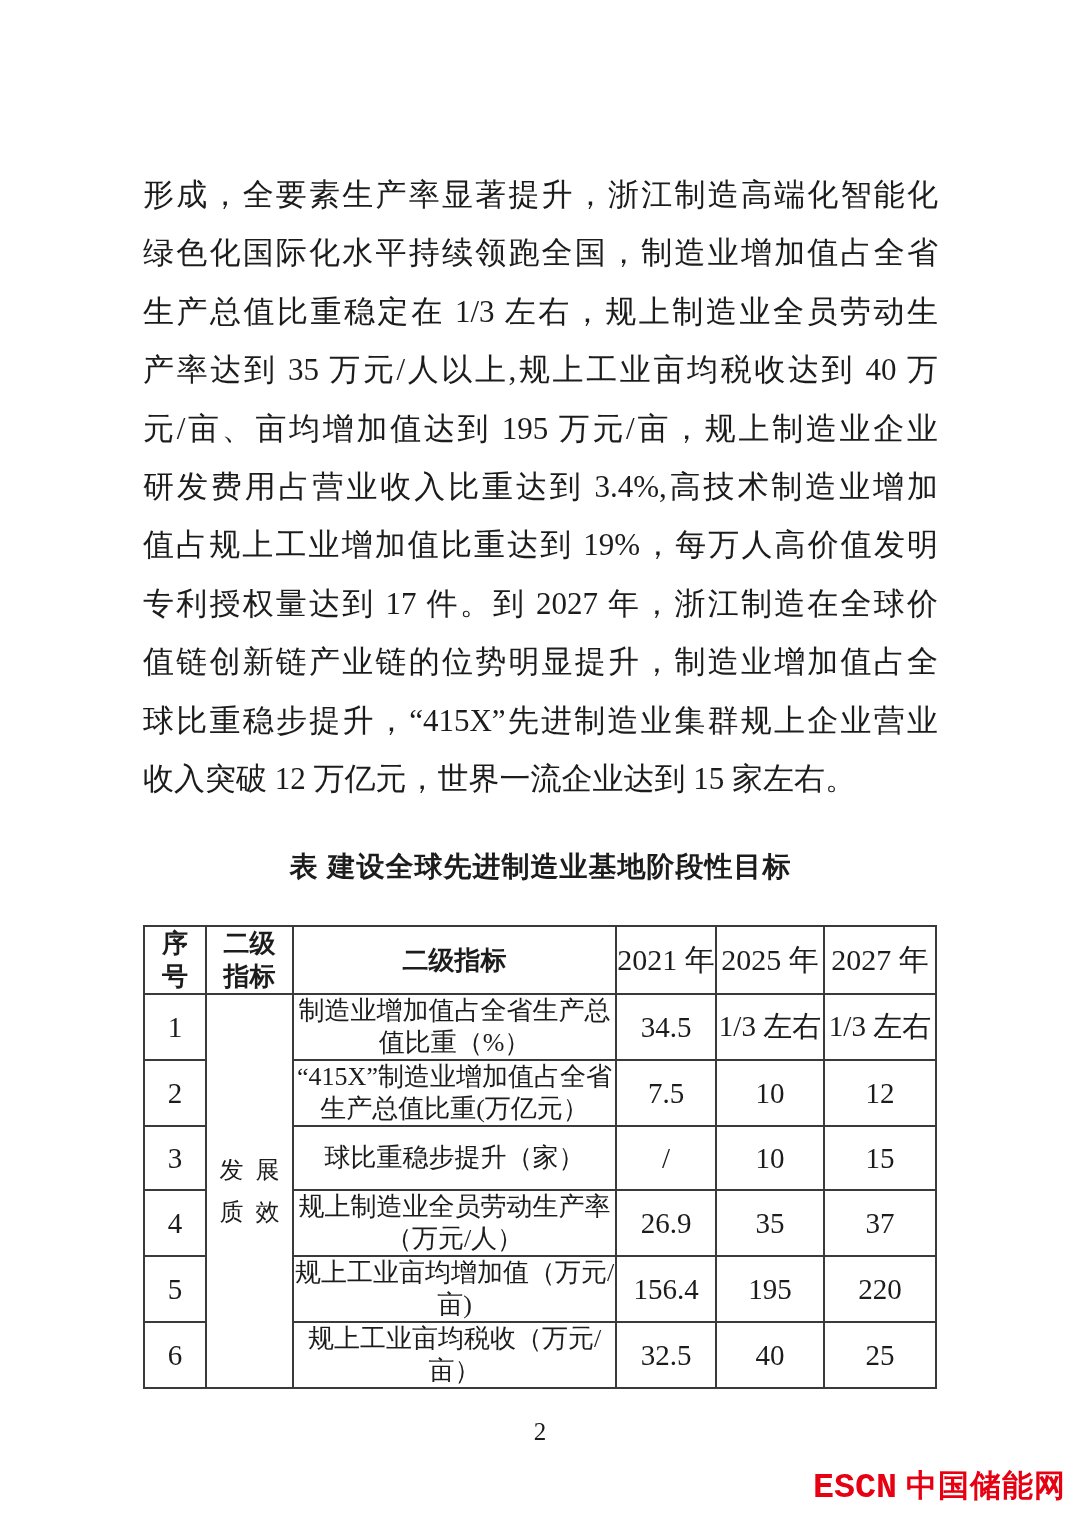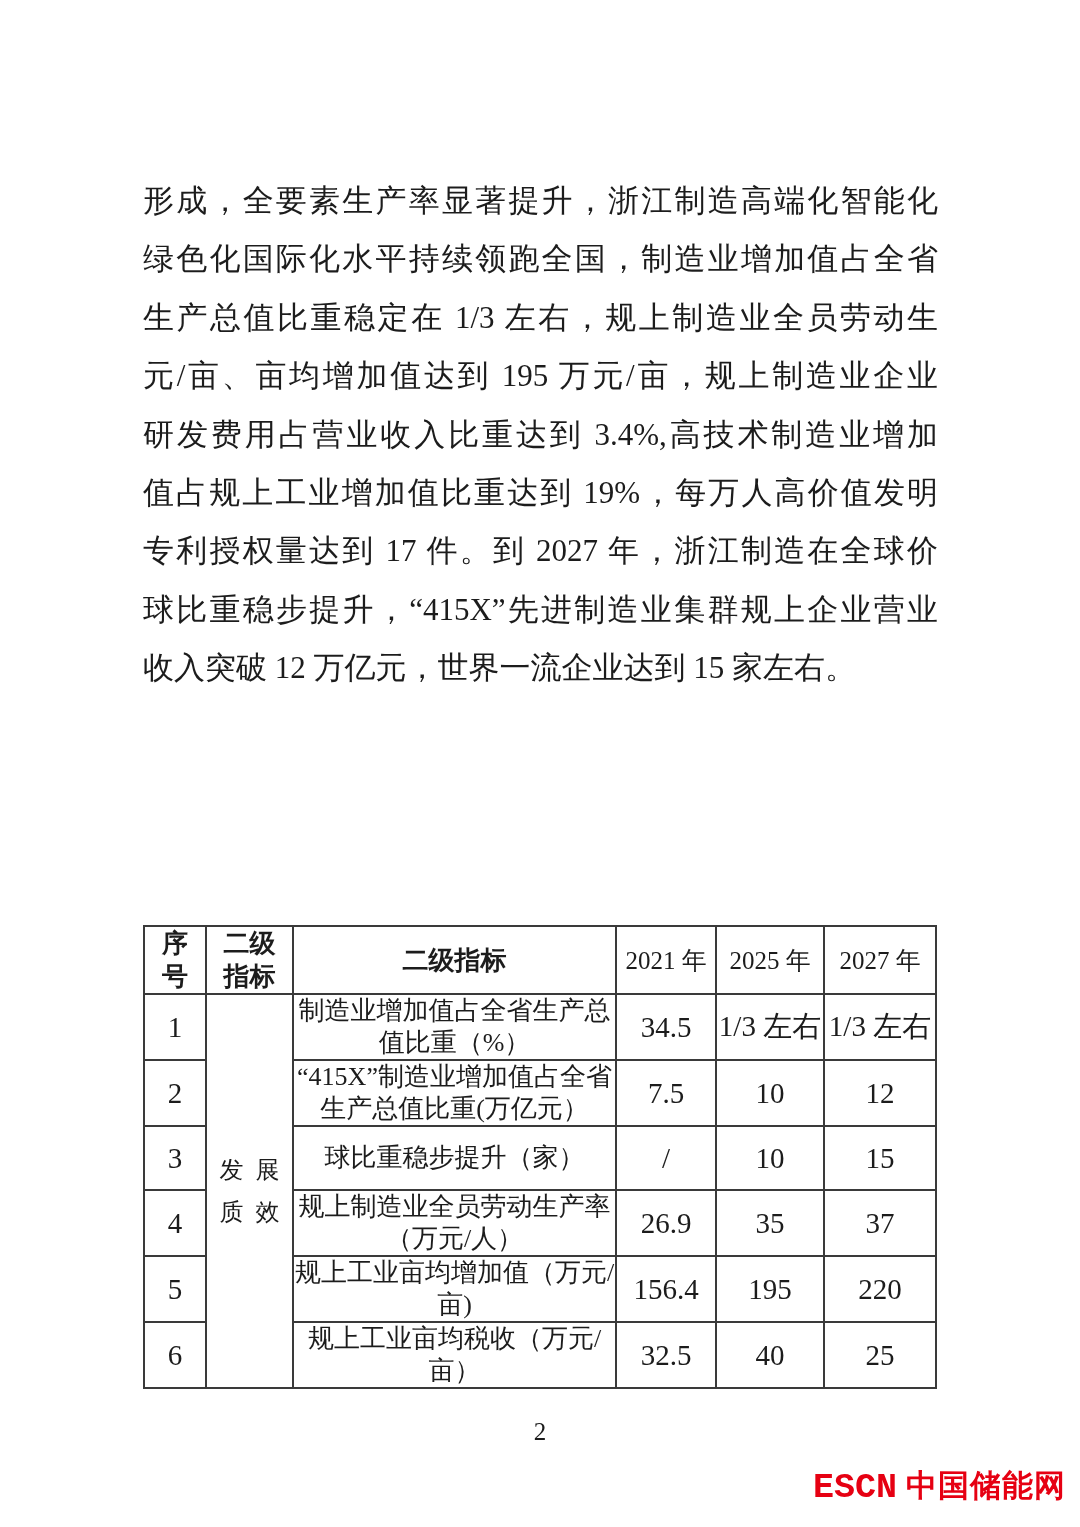--- a/index.html
+++ b/index.html
@@ -3,21 +3,21 @@
 <meta charset="utf-8">
 <style>
   html,body{margin:0;padding:0;}
   body{
     width:1080px;height:1527px;background:#ffffff;position:relative;overflow:hidden;
     font-family:"Liberation Serif","DejaVu Serif",serif;color:#1c1c1c;
   }
   .page{position:absolute;inset:0;}
 
   
-  .paragraph{position:absolute;left:143px;top:172px;width:795px;}
+  .paragraph{position:absolute;left:143px;top:166px;width:795px;}
   .pline{
     font-size:31px;height:58.4px;line-height:58.4px;
     text-align:justify;text-align-last:justify;overflow:hidden;white-space:nowrap;
   }
   .pline.last{text-align-last:left;}
 
   
   .table-title{
     position:absolute;left:143px;top:848px;width:795px;text-align:center;
     font-family:"Liberation Sans","DejaVu Sans",sans-serif;font-weight:700;font-size:28px;
@@ -27,21 +27,21 @@
   
   table.targets{
     position:absolute;left:143px;top:925px;width:792px;
     border-collapse:collapse;table-layout:fixed;
   }
   table.targets th,table.targets td{
     border:2px solid #3a3a3a;text-align:center;vertical-align:middle;padding:0;
   }
   thead th{height:66px;}
   .th-cn{font-family:"Liberation Sans","DejaVu Sans",sans-serif;font-weight:700;font-size:26px;}
-  .th-year{font-weight:400;font-size:25px;white-space:nowrap;}
+  .th-year{font-weight:400;font-size:30px;white-space:nowrap;}
   .th-wrap1{width:30px;margin:0 auto;word-break:break-all;line-height:33px;}
   .th-wrap2{width:56px;margin:0 auto;word-break:break-all;line-height:33px;}
   tbody td{height:62px;}
   .td-no{font-size:29px;}
   .td-ind{font-size:26px;line-height:32px;padding:0 4px;border-radius:22px;}
   .td-val{font-size:29px;white-space:nowrap;}
   .td-cat{font-size:24px;}
   .cat-line{letter-spacing:12px;text-indent:12px;line-height:42px;}
 
   
@@ -55,28 +55,31 @@
 </style>
 </head>
 <body>
 
 <div class="page">
 
   <div class="paragraph">
     <div class="pline">形成，全要素生产率显著提升，浙江制造高端化智能化</div>
     <div class="pline">绿色化国际化水平持续领跑全国，制造业增加值占全省</div>
     <div class="pline">生产总值比重稳定在 1/3 左右，规上制造业全员劳动生</div>
+    <div class="pline">产率达到 35 万元/人以上,规上工业亩均税收达到 40 万</div>
     <div class="pline">元/亩、亩均增加值达到 195 万元/亩，规上制造业企业</div>
     <div class="pline">研发费用占营业收入比重达到 3.4%,高技术制造业增加</div>
     <div class="pline">值占规上工业增加值比重达到 19%，每万人高价值发明</div>
     <div class="pline">专利授权量达到 17 件。到 2027 年，浙江制造在全球价</div>
+    <div class="pline">值链创新链产业链的位势明显提升，制造业增加值占全</div>
     <div class="pline">球比重稳步提升，“415X”先进制造业集群规上企业营业</div>
     <div class="pline last">收入突破 12 万亿元，世界一流企业达到 15 家左右。</div>
   </div>
 
+  <div class="table-title">表 建设全球先进制造业基地阶段性目标</div>
 
   <table class="targets">
     <colgroup>
       <col style="width:62px">
         <col style="width:87px">
         <col style="width:323px">
       <col style="width:100px">
         <col style="width:108px">
         <col style="width:112px">
     </colgroup>

